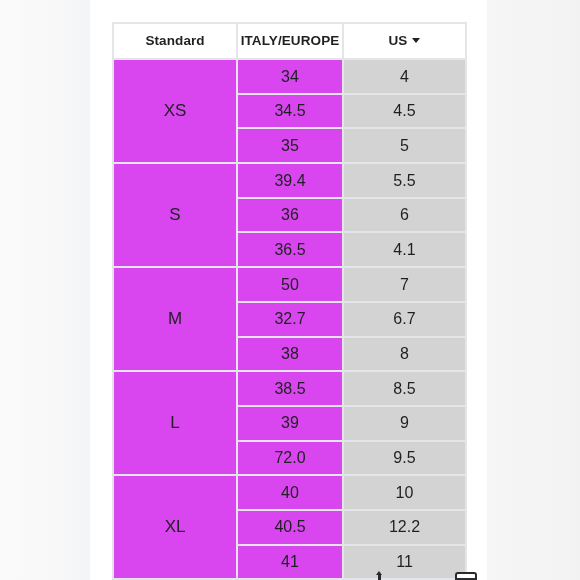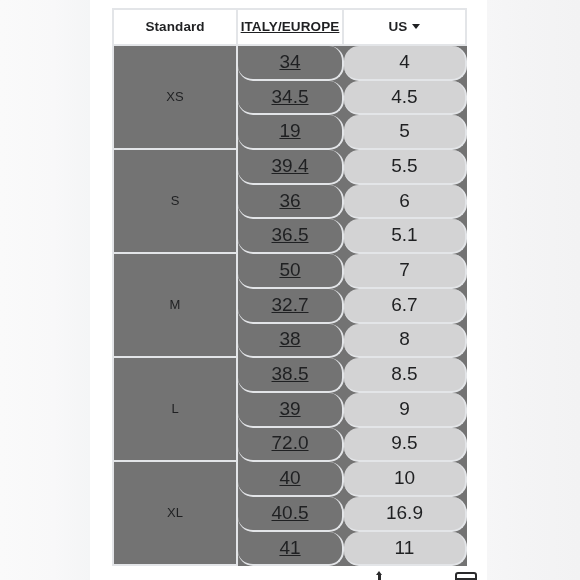--- a/index.html
+++ b/index.html
@@ -13,48 +13,48 @@
   
   #gutter-left  { position:absolute; left:0;   top:0; width:90px;  height:580px;
                   background:linear-gradient(to right,#fafafa 0%,#f8f8f9 60%,#f4f5f6 100%); }
   #gutter-right { position:absolute; left:487px; top:0; width:93px; height:580px;
                   background:linear-gradient(to right,#f6f6f7 0%,#f4f4f5 40%,#f2f2f3 100%); }
   #page        { position:absolute; left:90px; top:0; width:397px; height:580px;
                   background:#ffffff; }
 
   
   #sizechart {
-    position:absolute; left:112px; top:8px; width:355px;
+    position:absolute; left:112px; top:22px; width:355px;
     border-collapse:separate; border-spacing:0;
-    background:#737373;
+    background:#d946ef;
     border-left:2px solid #e3e5e8;
     border-top:2px solid #e3e5e8;
   }
   #sizechart th, #sizechart td {
     border-right:2px solid #e3e5e8;
     border-bottom:2px solid #e3e5e8;
     text-align:center;
     vertical-align:middle;
     color:#1f2022;
     height:34.7px;
     line-height:1.1;
   }
   #sizechart thead th {
     height:36px;
     font-size:13.5px;
     font-weight:bold;
     letter-spacing:.1px;
     background:#ffffff;
   }
   .col-std  { width:118px; }
-  .col-eu   { width:98px;text-decoration:underline; }
+  .col-eu   { width:98px; }
   .col-us   { width:117px; background:#d3d3d4; }
   thead .col-us { background:#d3d3d4; }
-  .cell-val { font-size:19px; font-weight:normal;border-radius:15px; }
-  .cell-std { font-size:13px; font-weight:normal; }
+  .cell-val { font-size:16px; font-weight:normal; }
+  .cell-std { font-size:17px; font-weight:normal; }
 
   .caret {
     display:inline-block;
     margin-left:5px;
     width:0; height:0;
     border-left:4.5px solid transparent;
     border-right:4.5px solid transparent;
     border-top:5px solid #1f2022;
     vertical-align:2px;
   }
@@ -103,35 +103,35 @@
       <tr>
         <td class="col-std cell-std" rowspan="3">XS</td>
         <td class="col-eu cell-val">34</td>
         <td class="col-us cell-val">4</td>
       </tr>
       <tr>
         <td class="col-eu cell-val">34.5</td>
         <td class="col-us cell-val">4.5</td>
       </tr>
       <tr>
-        <td class="col-eu cell-val">19</td>
+        <td class="col-eu cell-val">35</td>
         <td class="col-us cell-val">5</td>
       </tr>
       <tr>
         <td class="col-std cell-std" rowspan="3">S</td>
         <td class="col-eu cell-val">39.4</td>
         <td class="col-us cell-val">5.5</td>
       </tr>
       <tr>
         <td class="col-eu cell-val">36</td>
         <td class="col-us cell-val">6</td>
       </tr>
       <tr>
         <td class="col-eu cell-val">36.5</td>
-        <td class="col-us cell-val">5.1</td>
+        <td class="col-us cell-val">4.1</td>
       </tr>
       <tr>
         <td class="col-std cell-std" rowspan="3">M</td>
         <td class="col-eu cell-val">50</td>
         <td class="col-us cell-val">7</td>
       </tr>
       <tr>
         <td class="col-eu cell-val">32.7</td>
         <td class="col-us cell-val">6.7</td>
       </tr>
@@ -152,21 +152,21 @@
         <td class="col-eu cell-val">72.0</td>
         <td class="col-us cell-val">9.5</td>
       </tr>
       <tr>
         <td class="col-std cell-std" rowspan="3">XL</td>
         <td class="col-eu cell-val">40</td>
         <td class="col-us cell-val">10</td>
       </tr>
       <tr>
         <td class="col-eu cell-val">40.5</td>
-        <td class="col-us cell-val">16.9</td>
+        <td class="col-us cell-val">12.2</td>
       </tr>
       <tr>
         <td class="col-eu cell-val">41</td>
         <td class="col-us cell-val">11</td>
       </tr>
     </tbody>
 </table>
 
 <div id="toolbar-share">
   <div class="arrow"></div>

